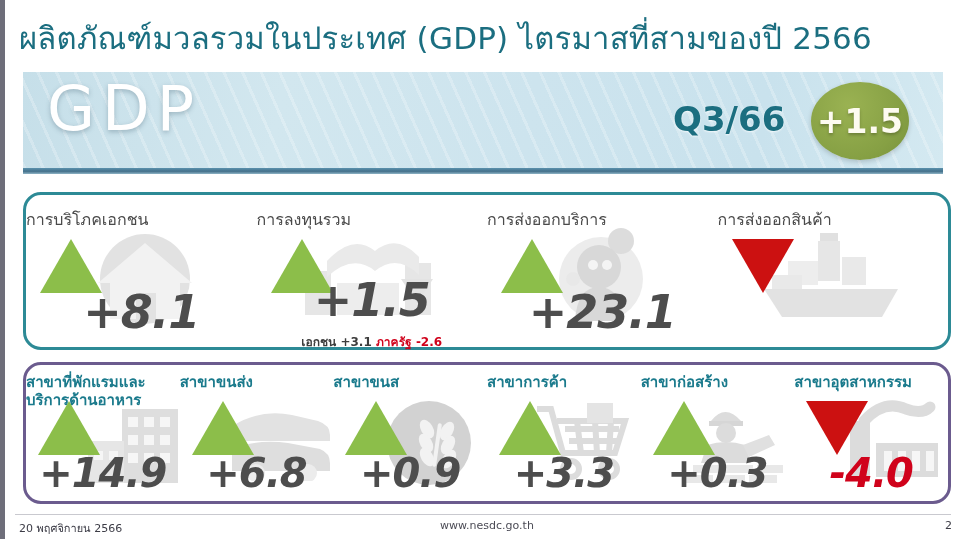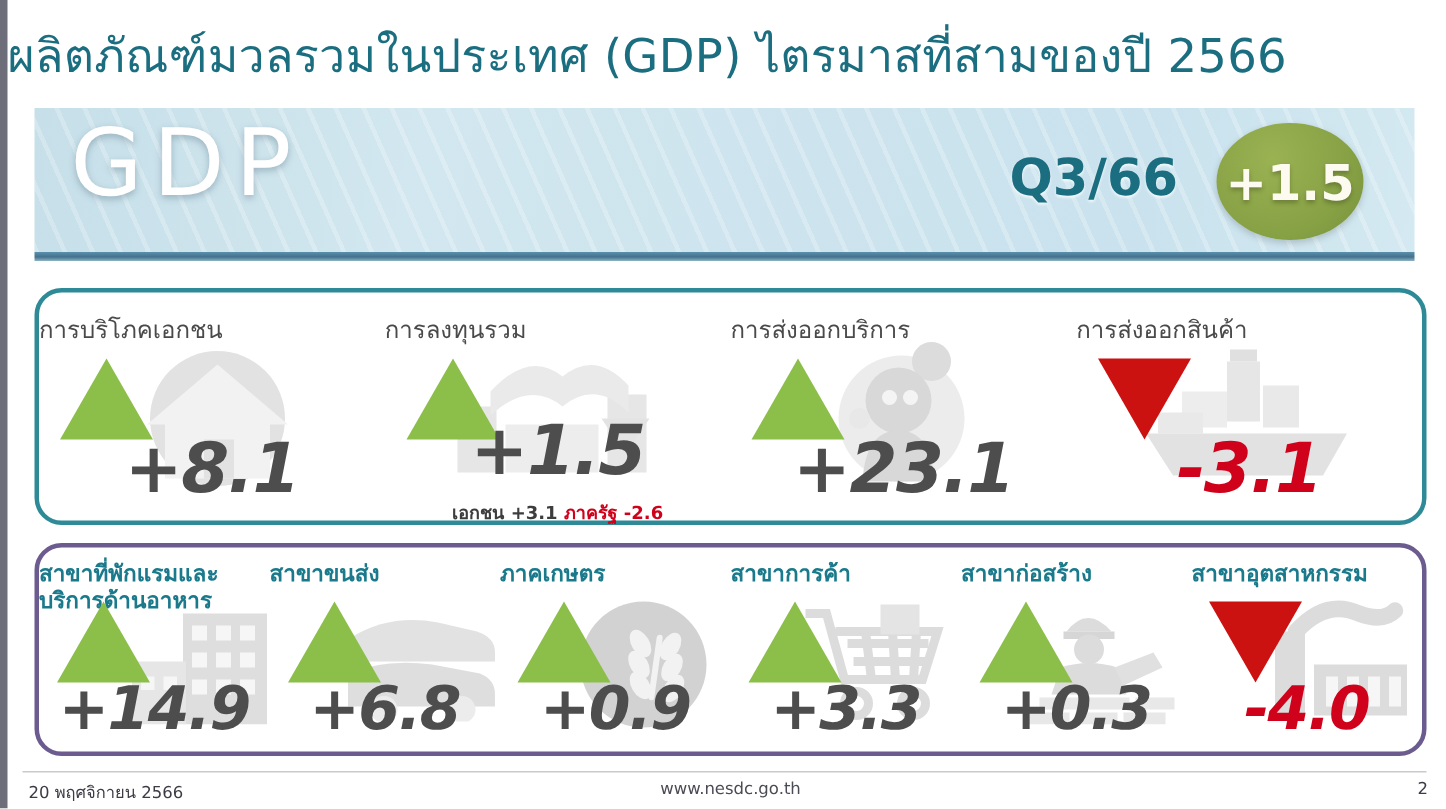--- a/index.html
+++ b/index.html
@@ -7,21 +7,21 @@
     width:964px;height:539px;
     background:#ffffff;
     font-family:"DejaVu Sans","Liberation Sans",sans-serif;
     overflow:hidden;position:relative;
   }
   .page{position:relative;width:964px;height:539px;box-sizing:border-box;
         border-left:5px solid #6e6e7a;background:#fff;}
 
   
   .title{
-    position:absolute;left:0;top:16px;width:930px;height:44px;
+    position:absolute;left:14px;top:16px;width:930px;height:44px;
     font-size:31px;line-height:44px;font-weight:400;
     color:#1b6e80;white-space:nowrap;letter-spacing:.2px;
   }
 
   
   .banner{
     position:absolute;left:18px;top:72px;width:920px;height:96px;
     background:linear-gradient(100deg,#c6dfe9 0%,#d2e7ef 28%,#cde4ee 55%,#c9e2ed 80%,#d4e9f1 100%);
     overflow:hidden;
   }
@@ -183,21 +183,20 @@
           <svg width="146" height="96" viewBox="0 0 146 96">
             <rect x="60" y="14" width="22" height="40" fill="#e6e6e6"></rect>
             <rect x="62" y="6" width="18" height="8" fill="#e0e0e0"></rect>
             <rect x="30" y="34" width="30" height="24" fill="#ededed"></rect>
             <rect x="84" y="30" width="24" height="28" fill="#e9e9e9"></rect>
             <rect x="14" y="48" width="30" height="14" fill="#e9e9e9"></rect>
             <path d="M6 62 L140 62 L124 90 L24 90 Z" fill="#e2e2e2"></path>
           </svg>
         </div>
         <div class="arrow down arr-exp"></div>
-        <div class="val val-exp down">-3.1</div>
       </div>
 
 
     </div>
   </div>
 
   <div class="card card-sectors">
     <div class="cells">
 
       <div class="cell">
@@ -236,21 +235,21 @@
             <path d="M6 40 Q30 30 62 34 L94 40 Q104 44 104 54 L104 62 L6 62 Z" fill="#dedede"></path>
             <circle cx="30" cy="64" r="9" fill="#ececec"></circle>
             <circle cx="82" cy="64" r="9" fill="#ececec"></circle>
           </svg>
         </div>
         <div class="arrow up arr-sec"></div>
         <div class="val val-sec up">+6.8</div>
       </div>
 
       <div class="cell">
-        <div class="lbl lbl-sec">ภาคเกษตร</div>
+        <div class="lbl lbl-sec">สาขาขนส</div>
         <div class="pic" style="left:44px;top:34px;">
           <svg width="104" height="88" viewBox="0 0 104 88">
             <circle cx="52" cy="44" r="42" fill="#d2d2d2"></circle>
             <g fill="#f2f2f2">
               <rect x="58" y="24" width="4" height="44" rx="2" transform="rotate(8 60 46)"></rect>
               <ellipse cx="50" cy="30" rx="6" ry="10" transform="rotate(-30 50 30)"></ellipse>
               <ellipse cx="70" cy="32" rx="6" ry="10" transform="rotate(30 70 32)"></ellipse>
               <ellipse cx="49" cy="44" rx="6" ry="10" transform="rotate(-30 49 44)"></ellipse>
               <ellipse cx="71" cy="46" rx="6" ry="10" transform="rotate(30 71 46)"></ellipse>
               <ellipse cx="50" cy="58" rx="6" ry="10" transform="rotate(-30 50 58)"></ellipse>

